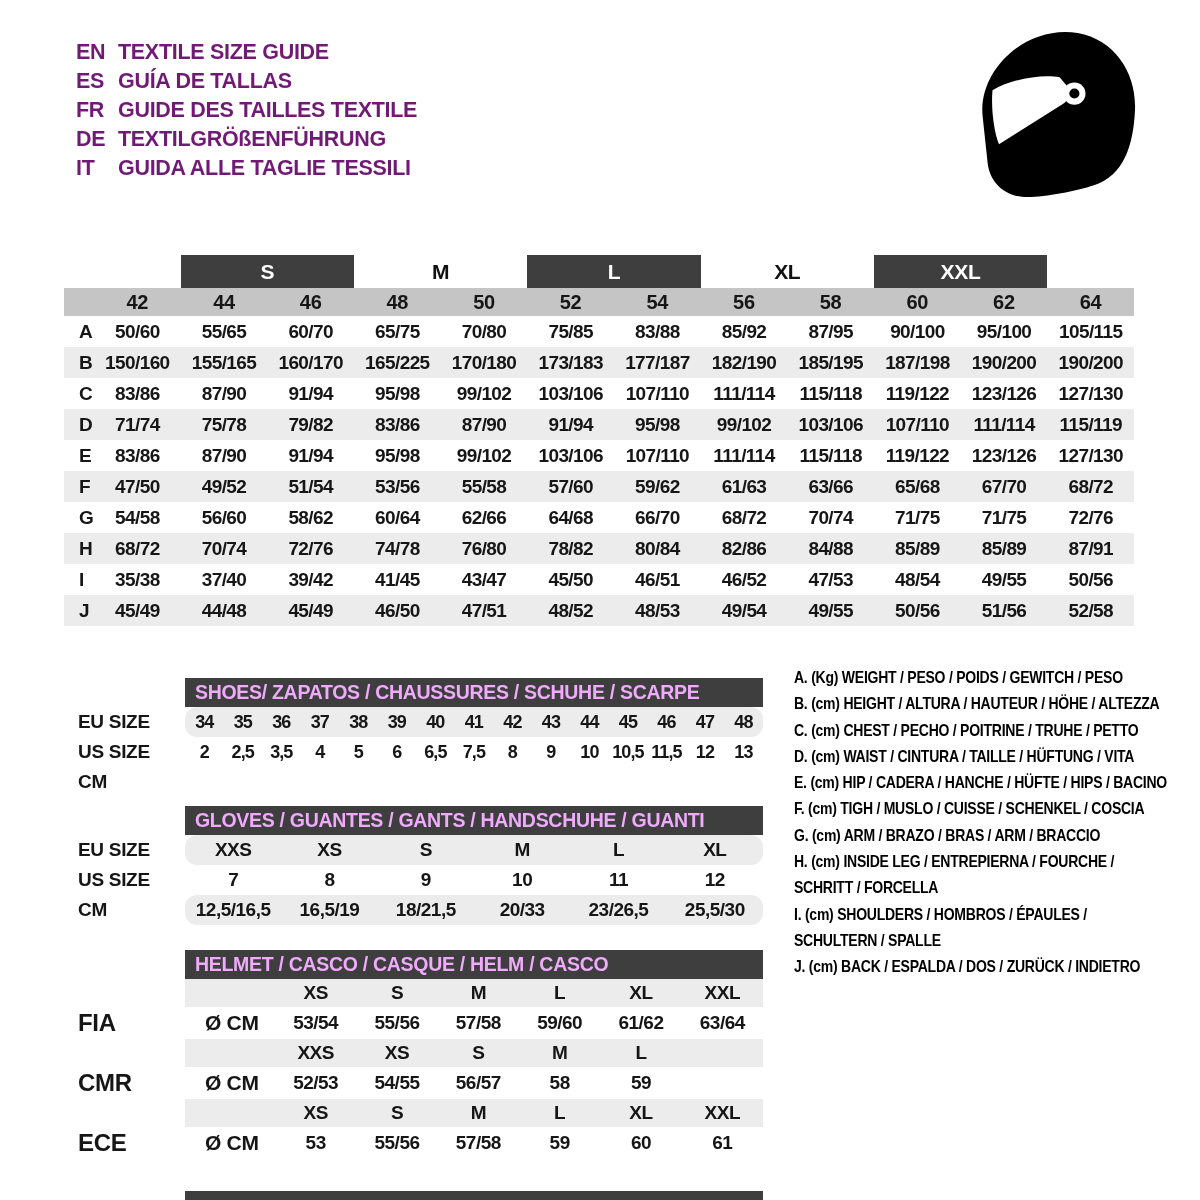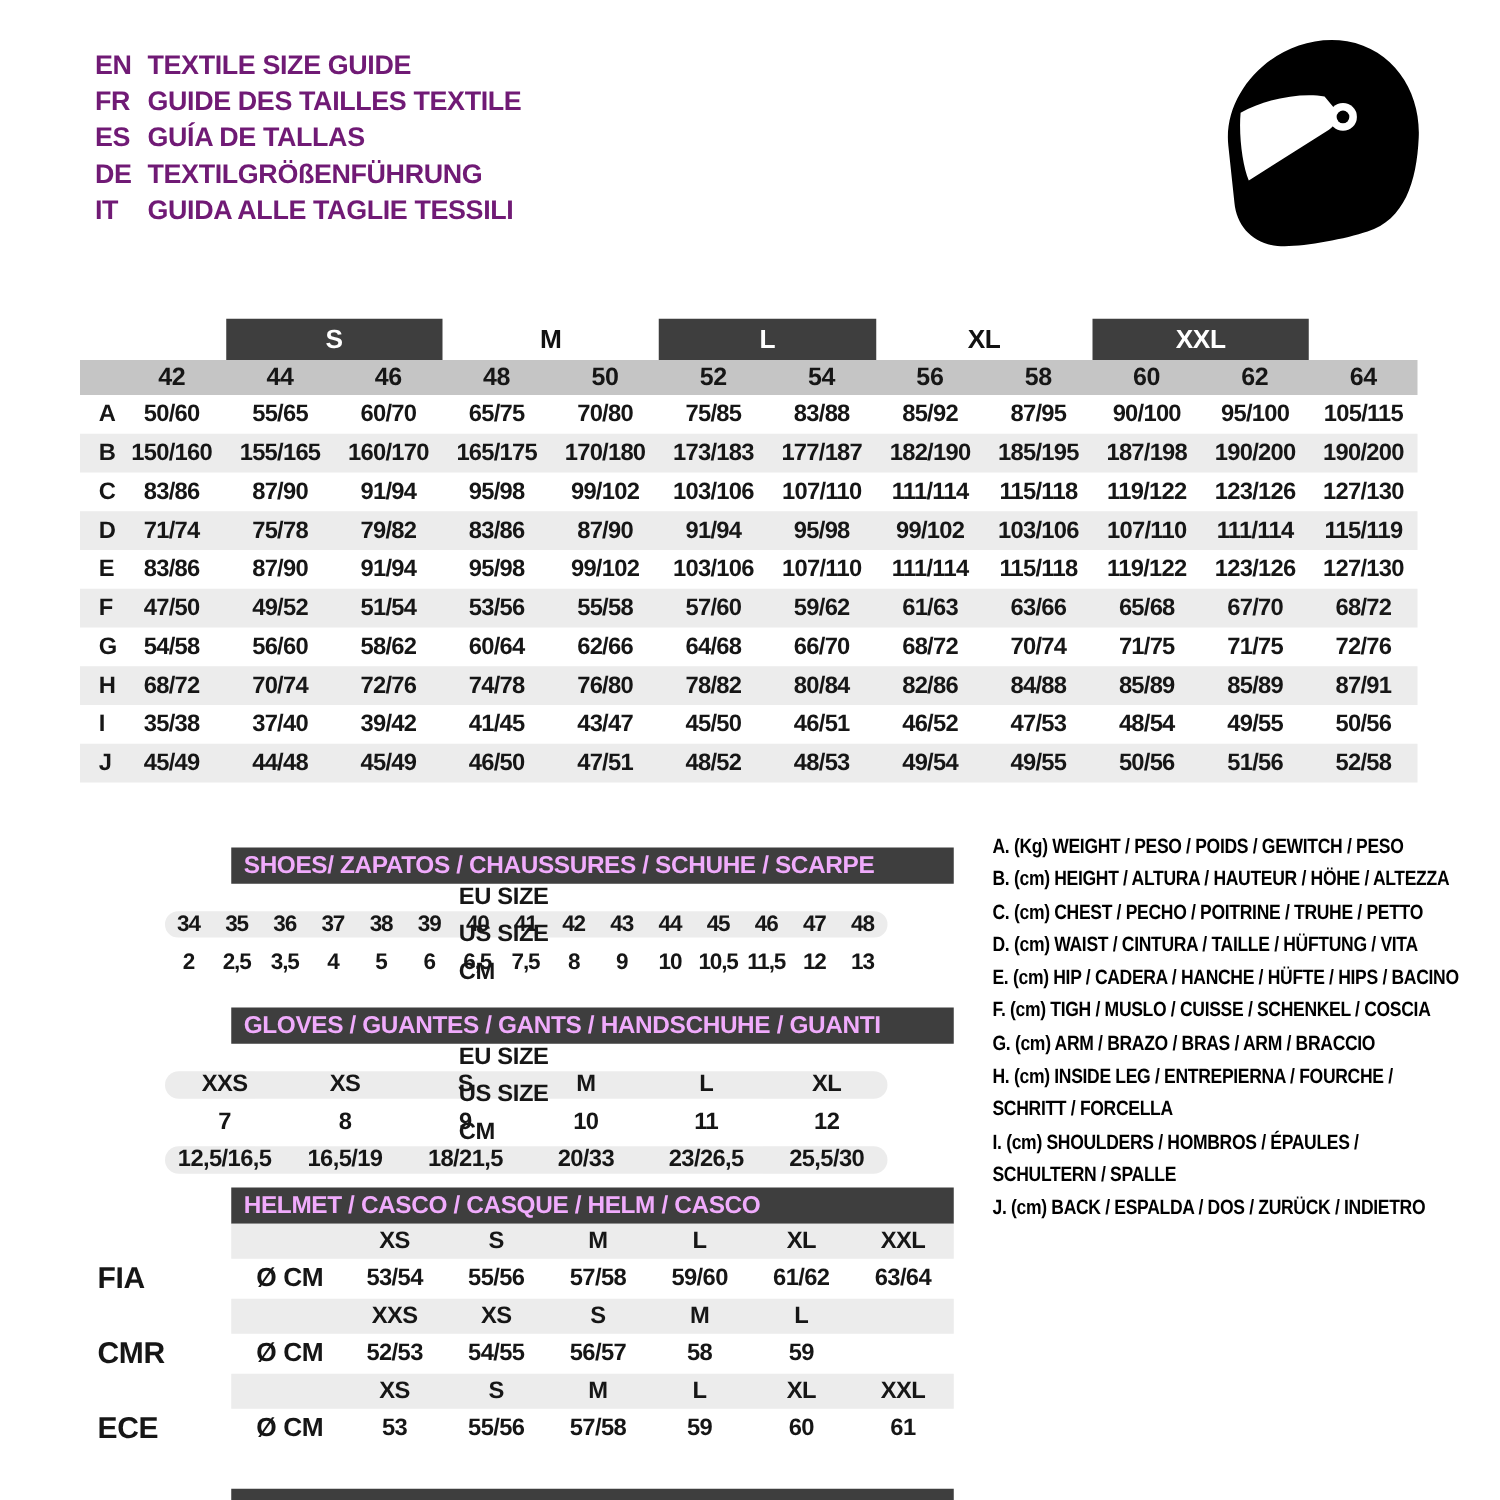--- a/index.html
+++ b/index.html
@@ -42,21 +42,21 @@
   .rlabel{width:30px;padding-left:15px;font-size:19px;}
   .cells{display:contents;}
   .cell{flex:1 1 0;text-align:center;font-size:19px;letter-spacing:-0.6px;}
   
   .sub-table{position:absolute;left:78px;width:685px;}
   .shoes-table{top:678px;}
   .gloves-table{top:806px;}
   .helmet-table{top:950px;}
   .stitle{margin-left:107px;width:578px;height:29px;background:var(--dark);color:#f0abfc;
           font-size:19.5px;line-height:29px;padding-left:10px;white-space:nowrap;}
-  .srow{display:flex;height:30px;align-items:center;flex-direction:column;}
+  .srow{display:flex;height:30px;align-items:center;}
   .slabel{width:107px;font-size:19px;}
   .sband{width:578px;height:100%;display:flex;align-items:center;}
   .srow.stripe .sband{background:var(--stripe);border-radius:12px;}
   .shoe-cell{width:38.53px;text-align:center;font-size:18px;letter-spacing:-0.9px;}
   .glove-cell{width:96.33px;text-align:center;font-size:19px;letter-spacing:-0.5px;}
   
   .hsizes-row{margin-left:107px;width:578px;height:28px;background:var(--stripe);
               display:flex;align-items:center;}
   .hspacer{width:90px;}
   .hvals-row{display:flex;height:32px;align-items:center;}
@@ -73,26 +73,26 @@
 </head>
 <body>
 
 <div class="langs">
 
 <div class="lang-row">
       <span class="lang-code">EN</span>
       <span class="lang-title">TEXTILE SIZE GUIDE</span>
     </div>
     <div class="lang-row">
+      <span class="lang-code">ES</span>
+      <span class="lang-title">GUÍA DE TALLAS</span>
+    </div>
+    <div class="lang-row">
       <span class="lang-code">FR</span>
       <span class="lang-title">GUIDE DES TAILLES TEXTILE</span>
-    </div>
-    <div class="lang-row">
-      <span class="lang-code">ES</span>
-      <span class="lang-title">GUÍA DE TALLAS</span>
     </div>
     <div class="lang-row">
       <span class="lang-code">DE</span>
       <span class="lang-title">TEXTILGRÖßENFÜHRUNG</span>
     </div>
     <div class="lang-row">
       <span class="lang-code">IT</span>
       <span class="lang-title">GUIDA ALLE TAGLIE TESSILI</span>
     </div>
   </div>
@@ -125,21 +125,21 @@
   <div class="trow">
         <div class="rlabel">A</div>
         <div class="cells">
           
         <div class="cell">50/60</div><div class="cell">55/65</div><div class="cell">60/70</div><div class="cell">65/75</div><div class="cell">70/80</div><div class="cell">75/85</div><div class="cell">83/88</div><div class="cell">85/92</div><div class="cell">87/95</div><div class="cell">90/100</div><div class="cell">95/100</div><div class="cell">105/115</div></div>
       </div>
       <div class="trow stripe">
         <div class="rlabel">B</div>
         <div class="cells">
           
-        <div class="cell">150/160</div><div class="cell">155/165</div><div class="cell">160/170</div><div class="cell">165/175</div><div class="cell">170/180</div><div class="cell">173/183</div><div class="cell">177/187</div><div class="cell">182/190</div><div class="cell">185/195</div><div class="cell">187/198</div><div class="cell">190/200</div><div class="cell">190/200</div></div>
+        <div class="cell">150/160</div><div class="cell">155/165</div><div class="cell">160/170</div><div class="cell">165/225</div><div class="cell">170/180</div><div class="cell">173/183</div><div class="cell">177/187</div><div class="cell">182/190</div><div class="cell">185/195</div><div class="cell">187/198</div><div class="cell">190/200</div><div class="cell">190/200</div></div>
       </div>
       <div class="trow">
         <div class="rlabel">C</div>
         <div class="cells">
           
         <div class="cell">83/86</div><div class="cell">87/90</div><div class="cell">91/94</div><div class="cell">95/98</div><div class="cell">99/102</div><div class="cell">103/106</div><div class="cell">107/110</div><div class="cell">111/114</div><div class="cell">115/118</div><div class="cell">119/122</div><div class="cell">123/126</div><div class="cell">127/130</div></div>
       </div>
       <div class="trow stripe">
         <div class="rlabel">D</div>
         <div class="cells">

